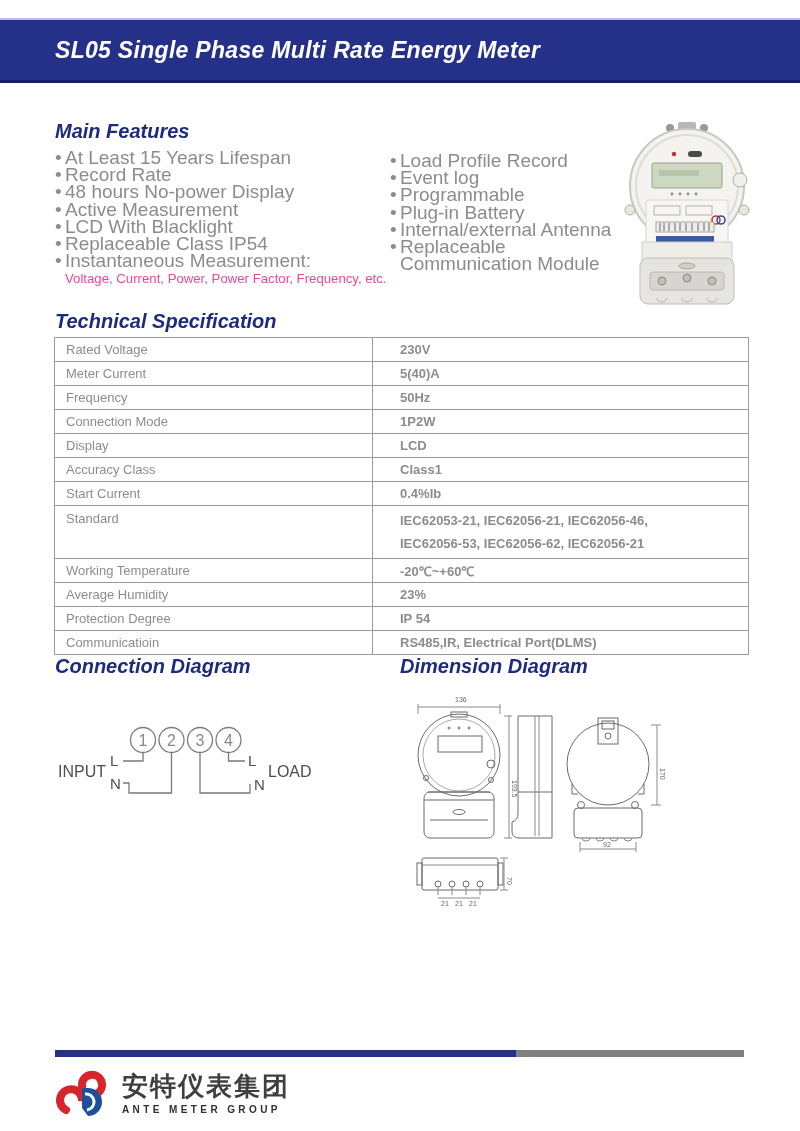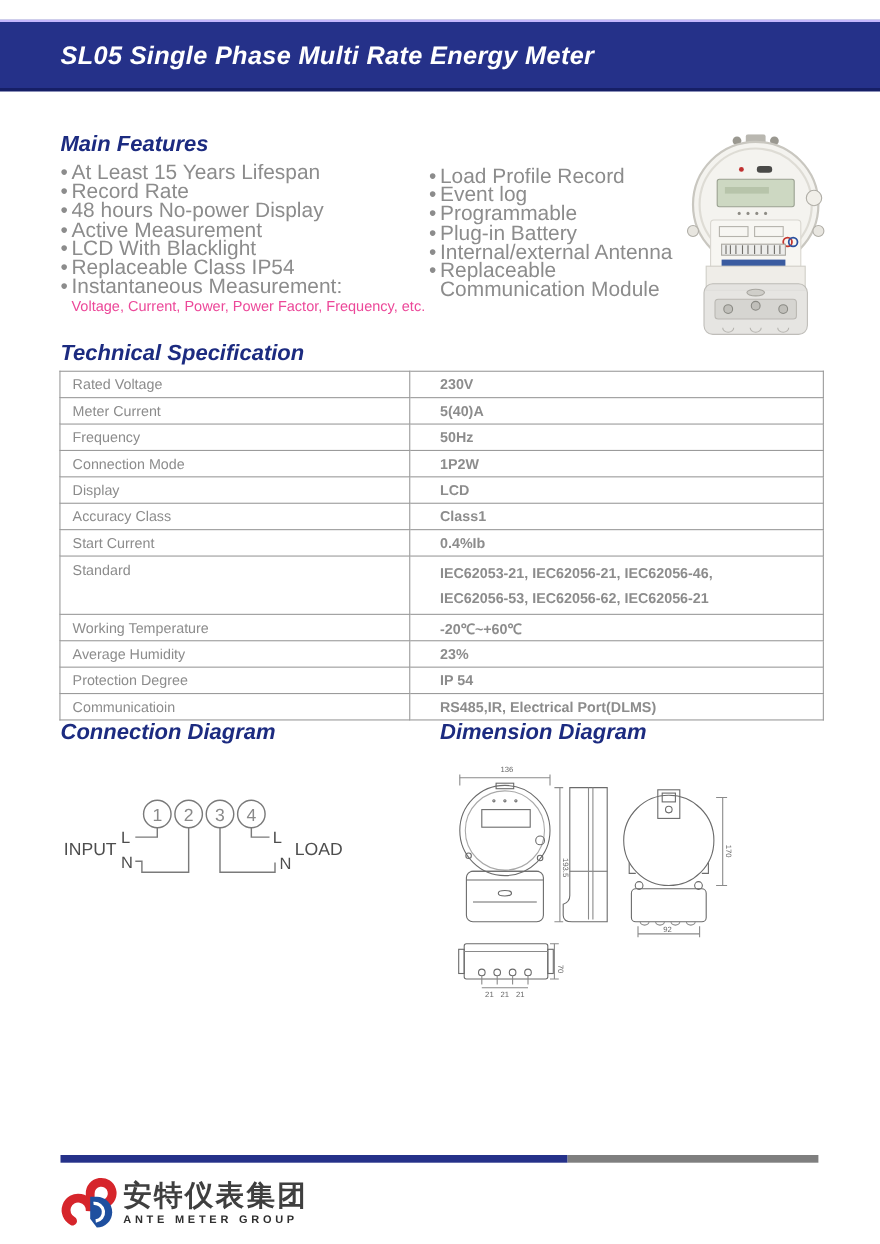--- a/index.html
+++ b/index.html
@@ -26,21 +26,21 @@
   .spec tr.dbl td.lbl{vertical-align:top;padding-top:5px;}
   .spec tr.dbl .l2{margin-top:8px;}
   
   .diag{position:absolute;}
   .dimtext{font-size:7px;fill:#666;font-family:"Liberation Sans",sans-serif;}
   
   .footbar{position:absolute;left:55px;top:1050px;width:689px;height:7px;display:flex;}
   .footbar .blue{width:461px;height:7px;background:#253189;}
   .footbar .gray{width:228px;height:7px;background:#7f7f7f;}
   .logo-wrap{position:absolute;left:52px;top:1064px;display:flex;align-items:center;}
-  .logo-text{}
+  .logo-text{margin-left:10px;}
   .logo-cn{color:#3f3f3f;font-size:26px;font-weight:bold;letter-spacing:2px;line-height:28px;}
   .logo-en{color:#2f2f2f;font-size:10px;font-weight:bold;letter-spacing:3.4px;margin-top:4px;}
 </style>
 </head>
 <body>
 
 <div class="page">
 
   <header class="banner">
     <h1>SL05 Single Phase Multi Rate Energy Meter</h1>

